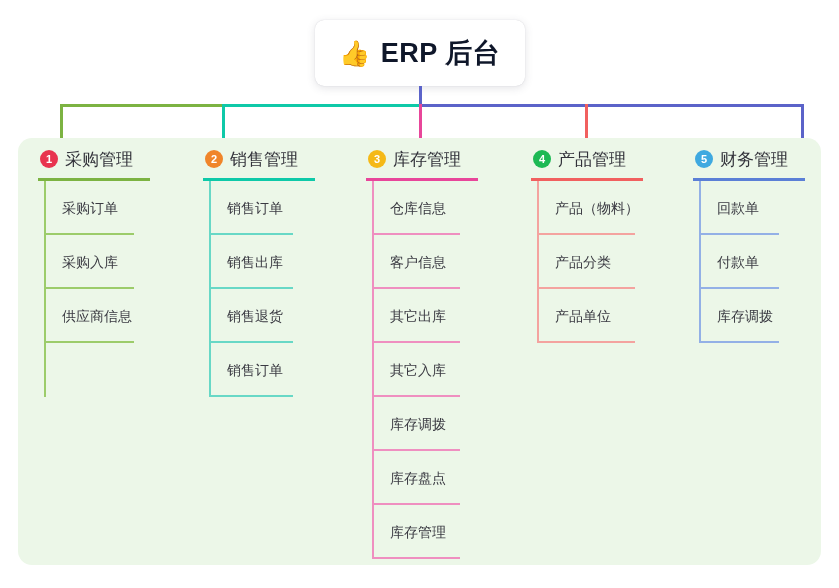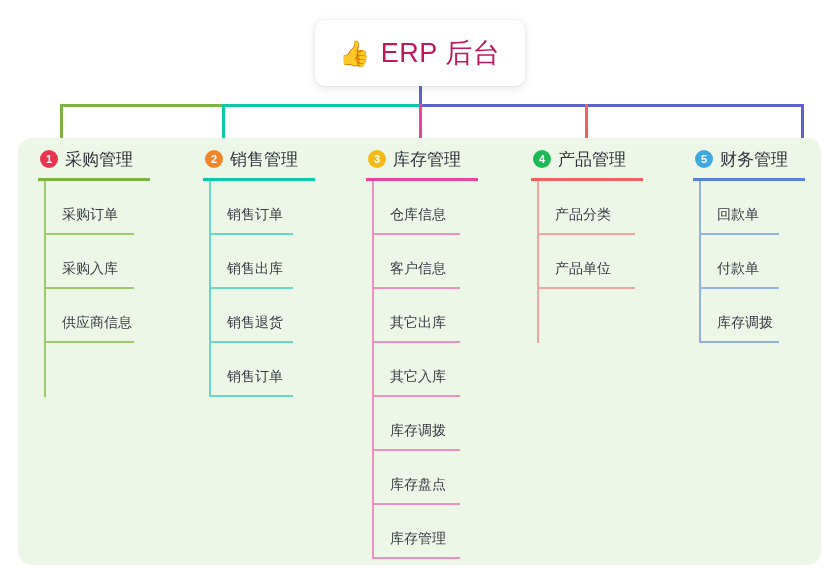--- a/index.html
+++ b/index.html
@@ -37,23 +37,24 @@
     gap: 10px;
     box-sizing: border-box;
   }
   .root-emoji {
     font-size: 25px;
     line-height: 1;
     display: inline-block;
   }
   .root-title {
     font-size: 27px;
-    color: #be185d;
+    color: #0f172a;
     letter-spacing: 0.5px;
     white-space: nowrap;
+    font-weight: bold;
   }
 
   
   .line {
     position: absolute;
   }
   .vline { width: 3px; }
   .hline { height: 3px; }
 
   
@@ -112,21 +113,21 @@
     width: 2px;
   }
   .leaf {
     position: relative;
     height: 54px;
     box-sizing: border-box;
   }
   .leaf-text {
     position: absolute;
     left: 24px;
-    bottom: 11px;
+    bottom: 17px;
     font-size: 14px;
     color: #3a3a42;
     white-space: nowrap;
   }
   .leaf-rule {
     position: absolute;
     left: 0px;
     bottom: 0px;
     height: 2px;
   }
@@ -246,20 +247,24 @@
       </div>
       <div class="branch" style="left: 531px; width: 150px;">
         <div class="branch-head">
           <span class="badge" style="background: rgb(29, 185, 84);">4</span>
           <span class="branch-label">产品管理</span>
         </div>
         <div class="head-rule" style="width: 112px; background: rgb(241, 96, 95);"></div>
         <div class="leaves">
           <div class="spine" style="background: rgb(244, 163, 159); height: 162px; left: 6px;"></div>
           <div class="leaf">
+            <span class="leaf-text">产品（物料）</span>
+            <div class="leaf-rule" style="left: 6px; width: 98px; background: rgb(244, 163, 159);"></div>
+          </div>
+          <div class="leaf">
             <span class="leaf-text">产品分类</span>
             <div class="leaf-rule" style="left: 6px; width: 98px; background: rgb(244, 163, 159);"></div>
           </div>
           <div class="leaf">
             <span class="leaf-text">产品单位</span>
             <div class="leaf-rule" style="left: 6px; width: 98px; background: rgb(244, 163, 159);"></div>
           </div>
         </div>
       </div>
       <div class="branch" style="left: 693px; width: 150px;">

